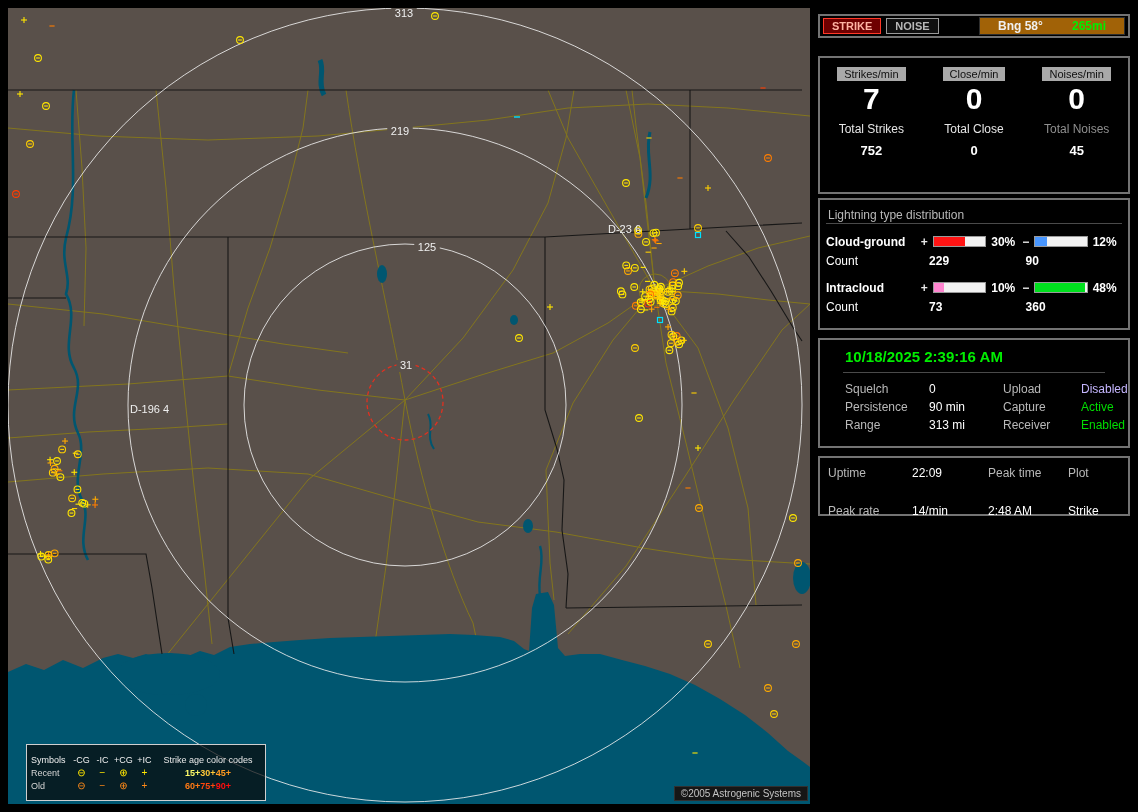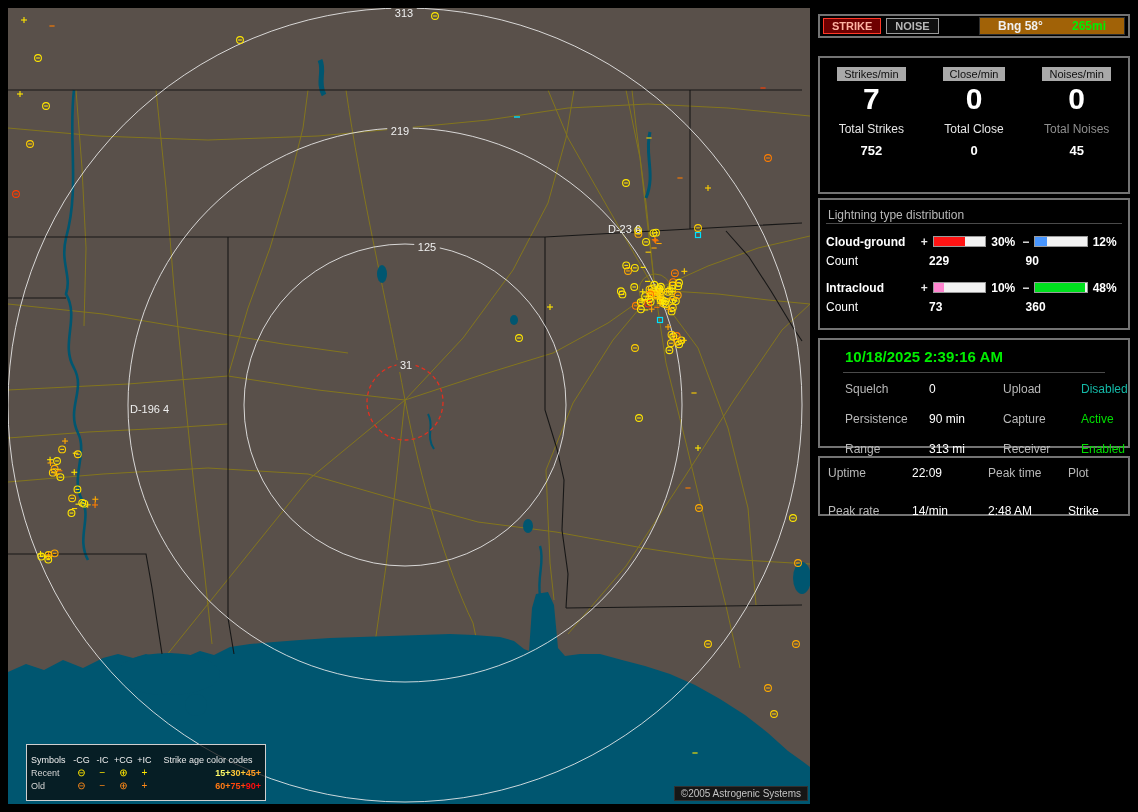--- a/index.html
+++ b/index.html
@@ -7,21 +7,21 @@
   #screen{position:relative;width:1138px;height:812px;background:#000;font-family:"Liberation Sans",sans-serif;overflow:hidden}
 
   
   #map{position:absolute;left:8px;top:8px;width:802px;height:796px;background:#59504a;overflow:hidden}
   #map svg{position:absolute;left:0;top:0}
 
   #legend{position:absolute;left:18px;bottom:3px;width:240px;background:rgba(8,8,8,.72);border:1px solid #cfcfcf;padding:8px 4px;font-size:9px;color:#d6d6d6}
   .lg-row{display:flex;align-items:center;height:13px;white-space:nowrap}
   .lg-c0{width:40px}
   .lg-c{width:21px;text-align:center}
-  .lg-ages{flex:1;display:flex;justify-content:flex-end}
+  .lg-ages{flex:1;display:flex;justify-content:center}
   .lg-age-h{flex:1;text-align:center;color:#e8e8e8}
   .lg-head{color:#f0f0f0}
   .sym{font-size:10px;line-height:10px}
   .age{font-weight:bold}
 
   #copyright{position:absolute;right:2px;bottom:3px;background:#161616;border:1px solid #303030;color:#c4c4c4;font-size:10px;padding:1px 6px}
 
   
   #panel{position:absolute;left:818px;top:8px;width:314px;height:796px}
   .box{position:absolute;left:0;width:312px;background:#000;border:2px solid #737373}
@@ -50,25 +50,25 @@
   .sign{width:12px;color:#e8e8e8;font-size:12px;text-align:center;font-weight:bold}
   .bar{width:62px;height:11px;background:#f2f2f2;border:1px solid #9a9a9a;margin:0 3px;position:relative;overflow:hidden}
   .fill{position:absolute;left:0;top:0;bottom:0}
   .pct{width:36px;color:#fff;font-size:12px;font-weight:bold;padding-left:2px}
   .crow{display:flex;height:17px;font-size:12px;font-weight:bold;margin-bottom:2px}
   .crow .clabel{width:124px;color:#fff;font-weight:normal}
   .crow .cv{width:116px;color:#fff}
 
   #box-status{top:330px;height:110px;padding:5px 23px}
   .datetime{color:#00ee00;font-size:15px;font-weight:bold;padding:3px 2px 7px 2px;border-bottom:1px solid #4a4a4a}
-  .sgrid{display:grid;grid-template-columns:84px 74px 78px auto;row-gap:16px;padding:9px 0 0 2px;font-size:12px}
+  .sgrid{display:grid;grid-template-columns:84px 74px 78px auto;row-gap:4px;padding:9px 0 0 2px;font-size:12px}
   .sl{color:#b9b9b9}
   .sv{color:#fff}
   .sv.green{color:#00dd00}
-  .sv.dim{color:#14b8a6}
+  .sv.dim{color:#c4b5fd}
 
   #box-session{top:448px;height:60px;padding:8px 6px 0 6px}
   .sgrid2{display:grid;grid-template-columns:84px 76px 80px auto;row-gap:24px;padding-left:2px;font-size:12px}
 </style>
 </head>
 <body>
 
 <div id="screen">
 
   <div id="map">

